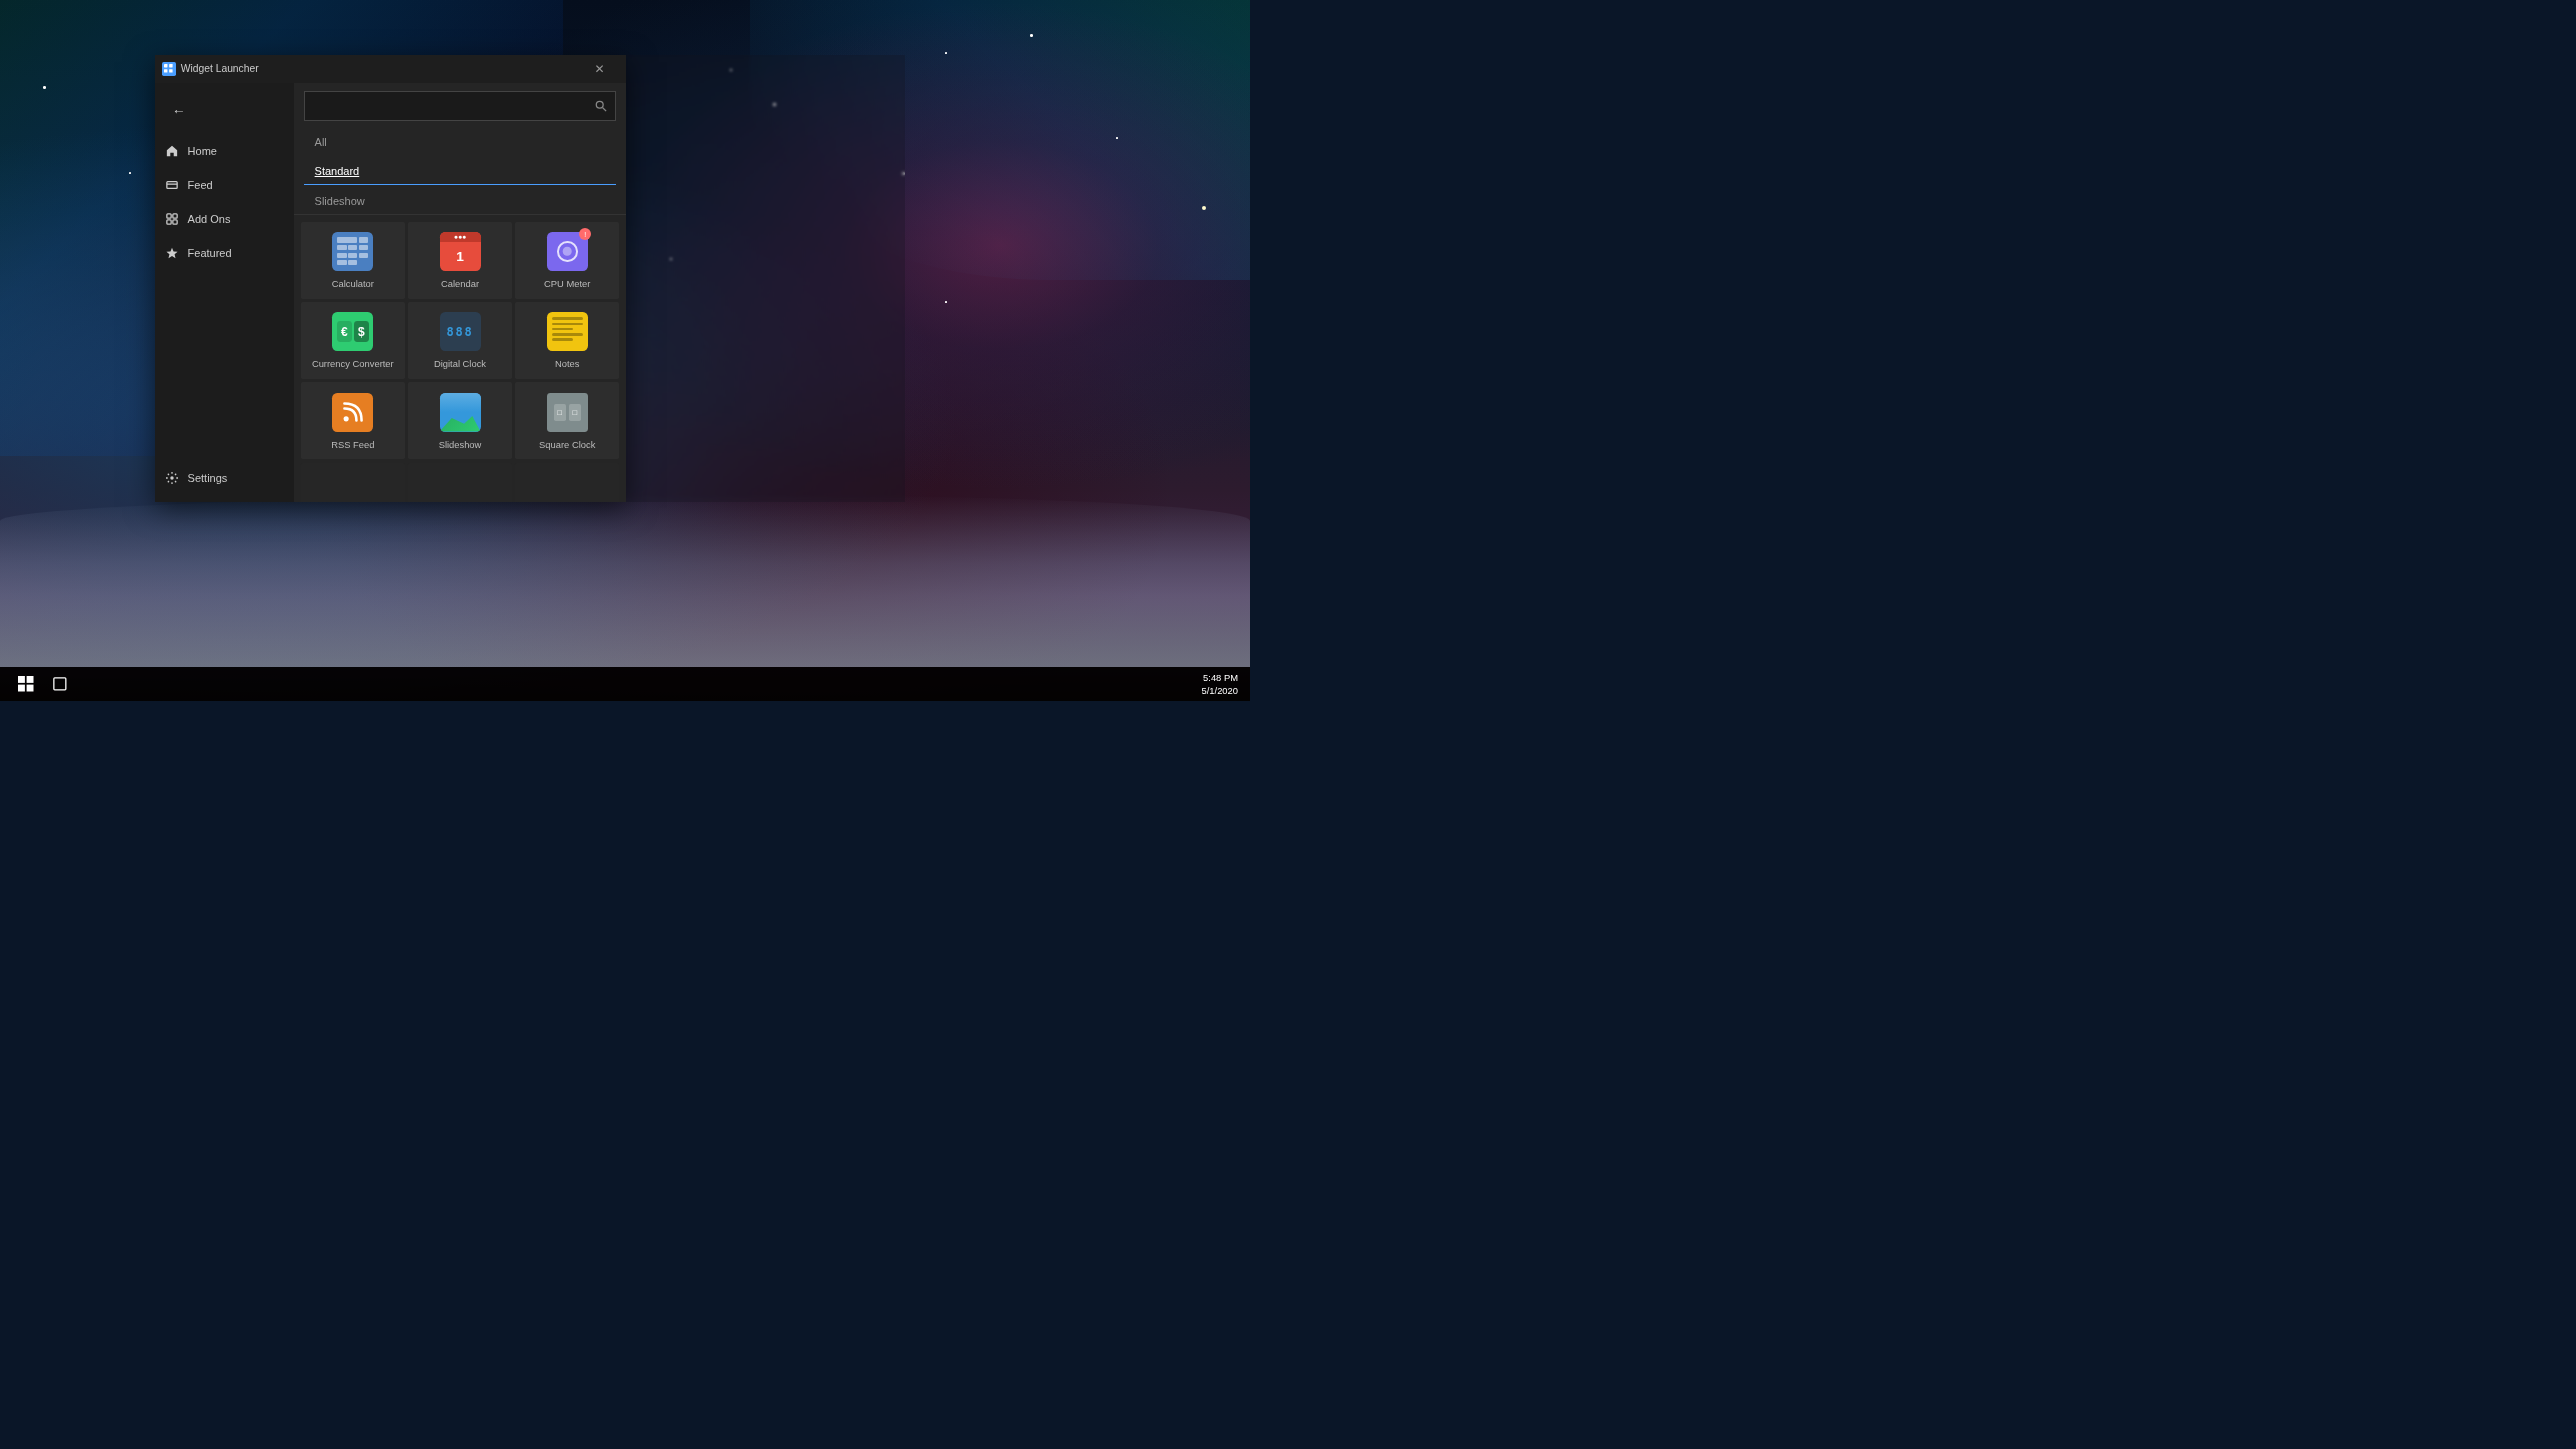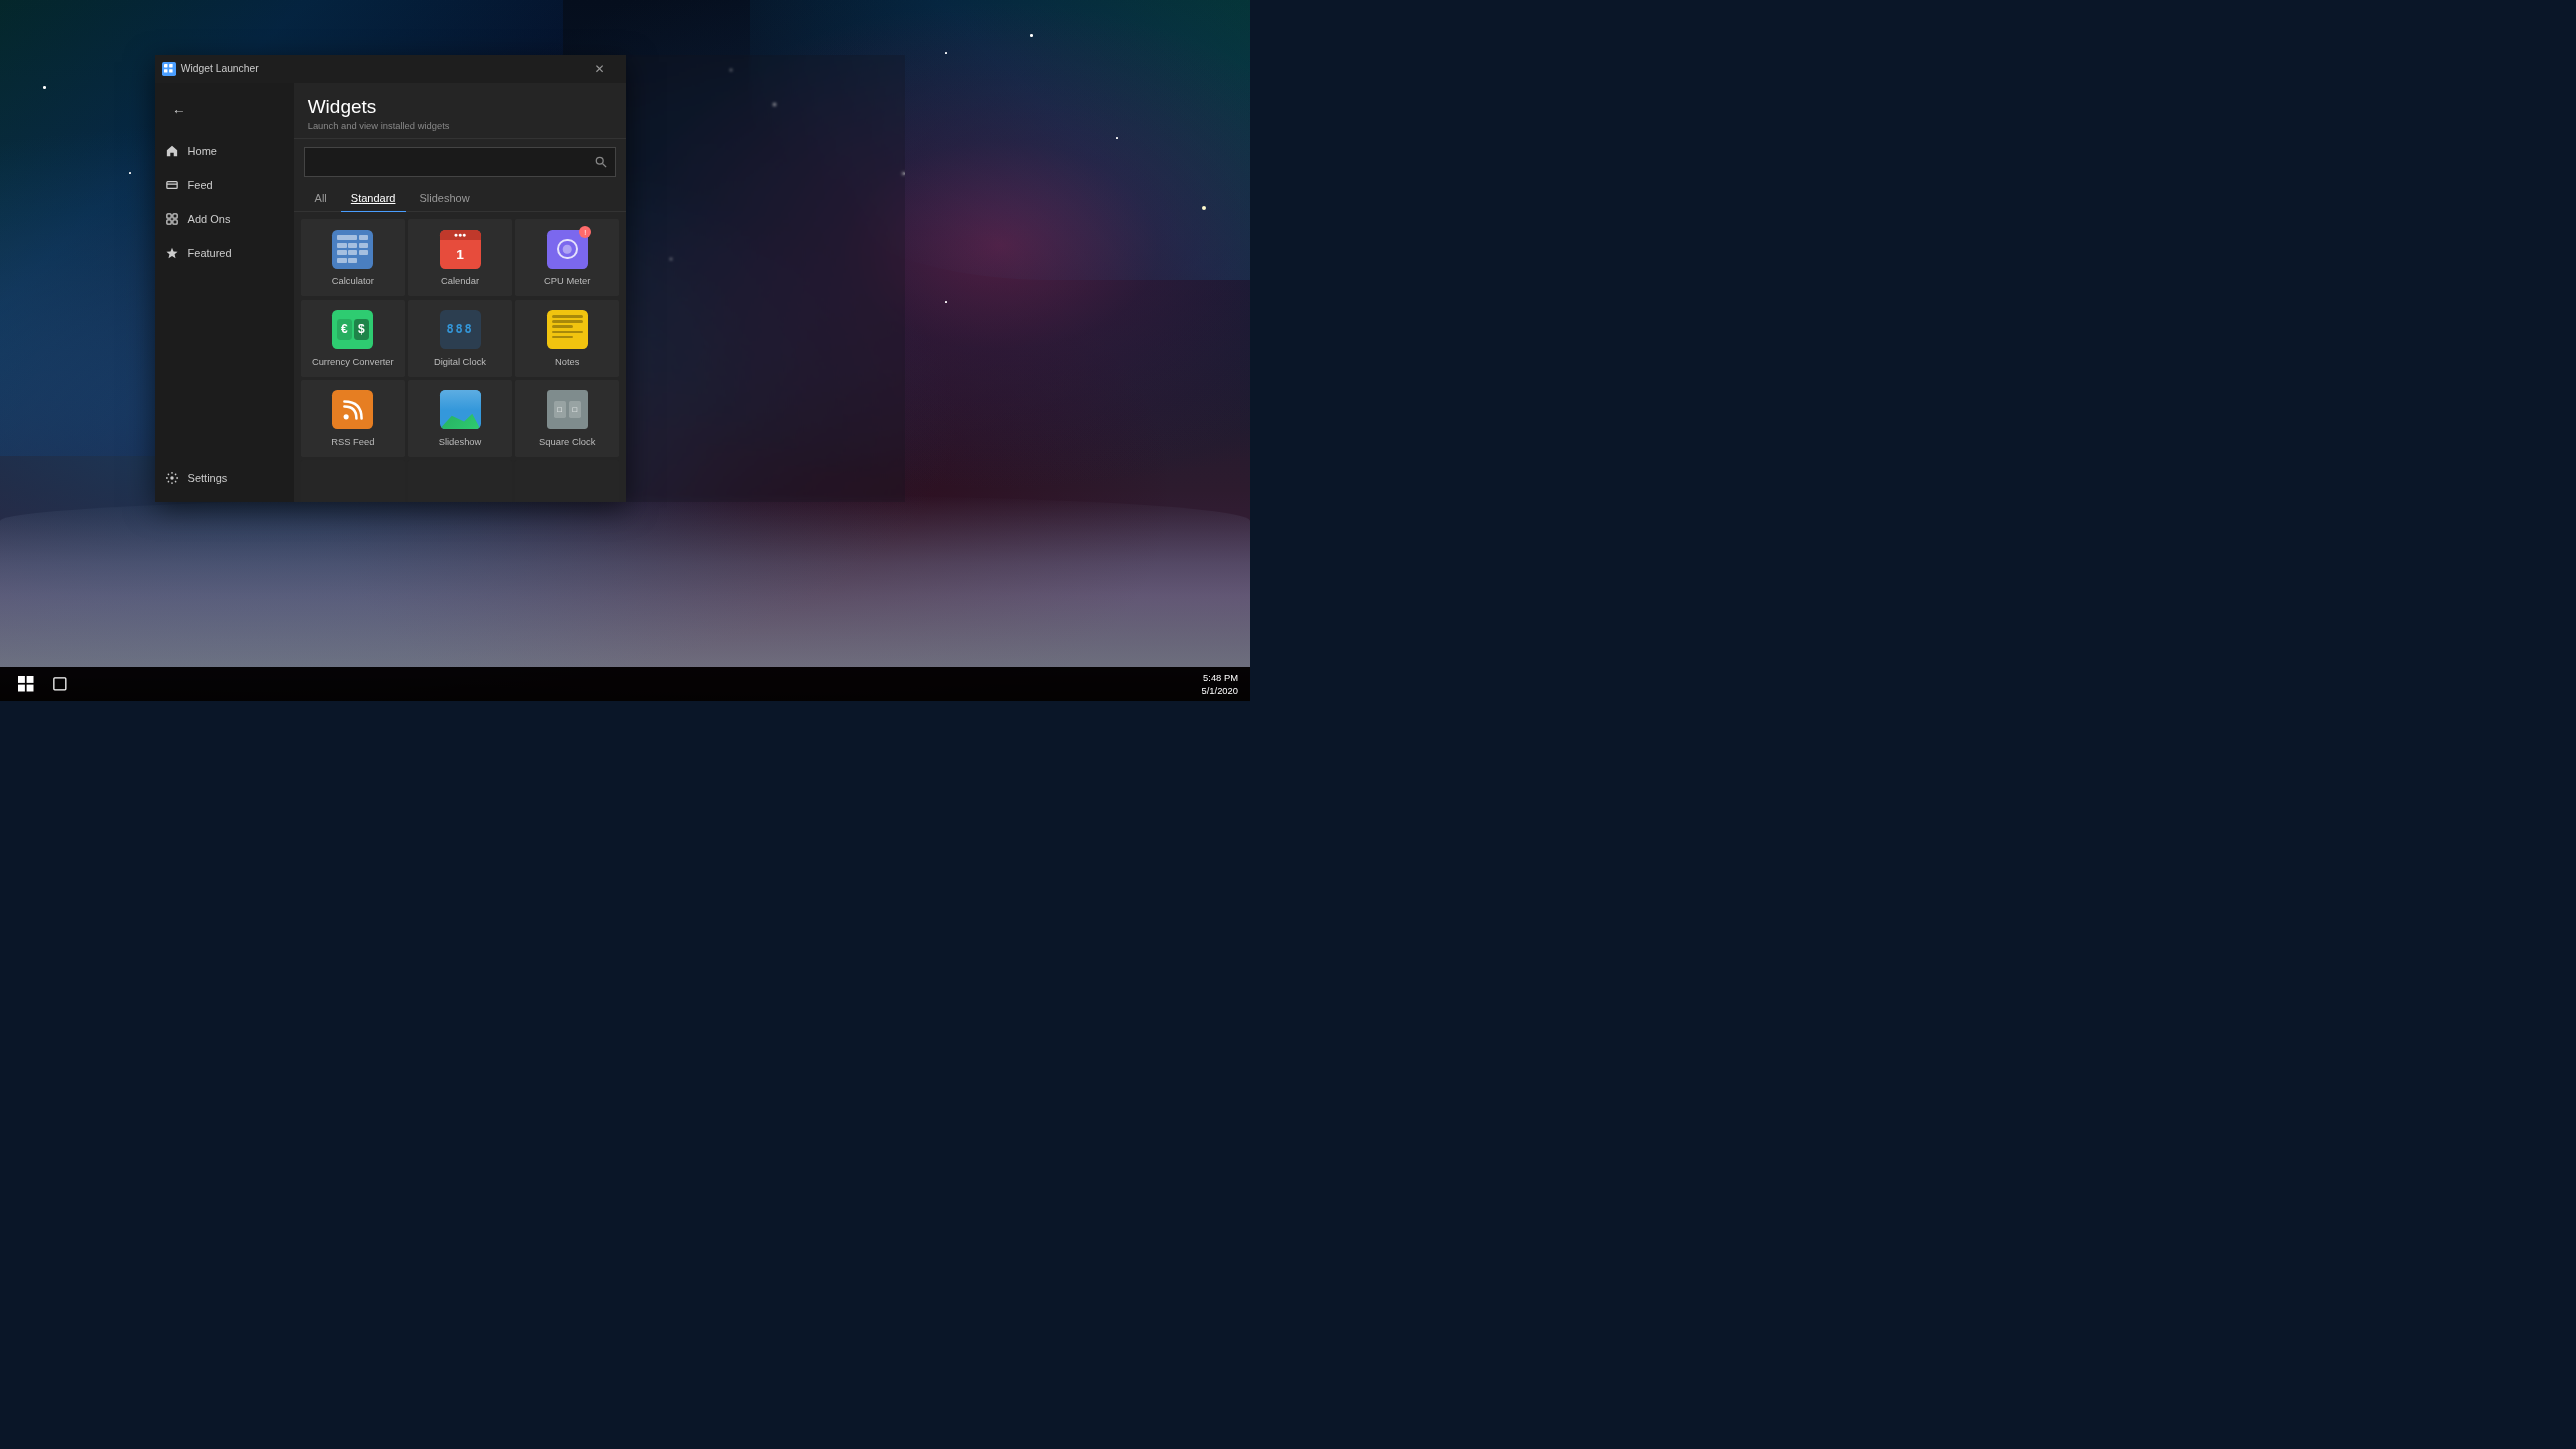--- a/index.html
+++ b/index.html
@@ -282,20 +282,21 @@
       font-size: 12px;
     }
 
     
     .tabs {
       display: flex;
       padding: 0 10.3px;
       gap: 3.4px;
       flex-shrink: 0;
       border-bottom: 0.9px solid #333;
+      flex-direction: column;
     }
     .tab {
       padding: 6.9px 10.3px;
       font-size: 11px;
       color: #999;
       cursor: pointer;
       border-bottom: 1.7px solid transparent;
       margin-bottom: -0.9px;
     }
     .tab.active {
@@ -636,24 +637,20 @@
               <circle cx="7" cy="7" r="2"></circle>
               <path d="M7 0v2M7 12v2M0 7h2M12 7h2M2.1 2.1l1.4 1.4M10.5 10.5l1.4 1.4M11.9 2.1l-1.4 1.4M3.5 10.5L2.1 11.9" stroke="#ccc" stroke-width="1.5" fill="none"></path>
             </svg>
           </span>
           <span>Settings</span>
         </div>
       </div>
     </div>
 
     <div class="main-panel">
-      <div class="panel-header">
-        <div class="panel-title">Widgets</div>
-        <div class="panel-subtitle">Launch and view installed widgets</div>
-      </div>
 
       <div class="search-bar">
         <div class="search-input-wrap">
           <input type="text" class="search-input" placeholder="" style="">
           <div class="search-icon-btn">
             <svg width="12" height="12" viewBox="0 0 14 14" fill="none" stroke="#888" stroke-width="1.5">
               <circle cx="5.5" cy="5.5" r="4"></circle>
               <line x1="9" y1="9" x2="13" y2="13"></line>
             </svg>
           </div>

